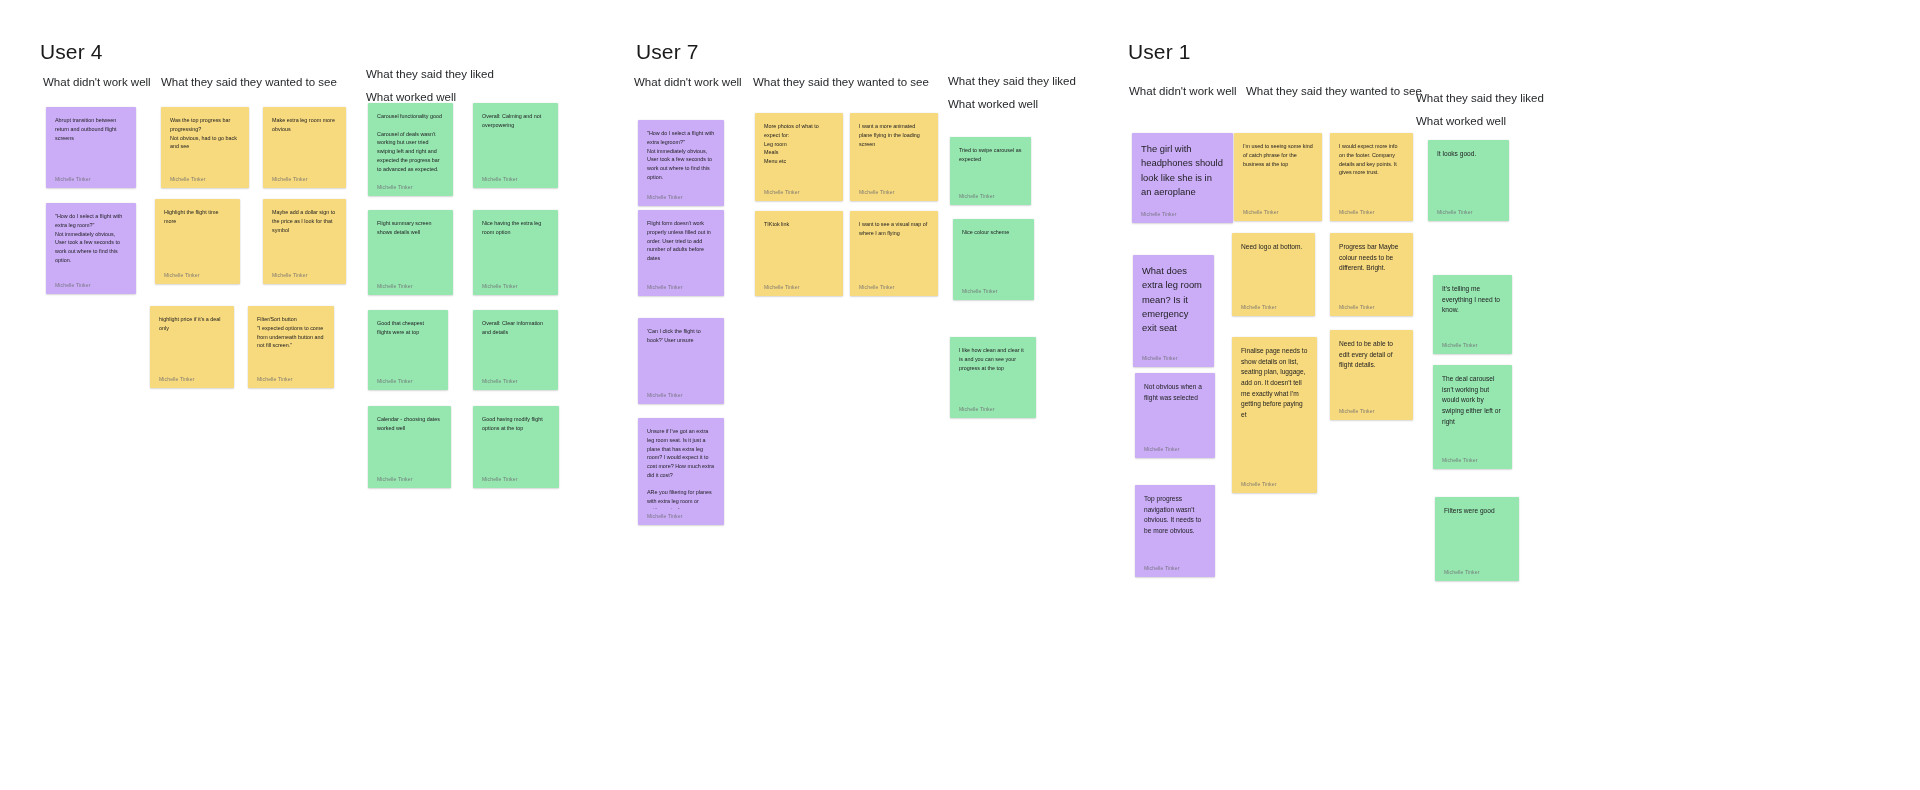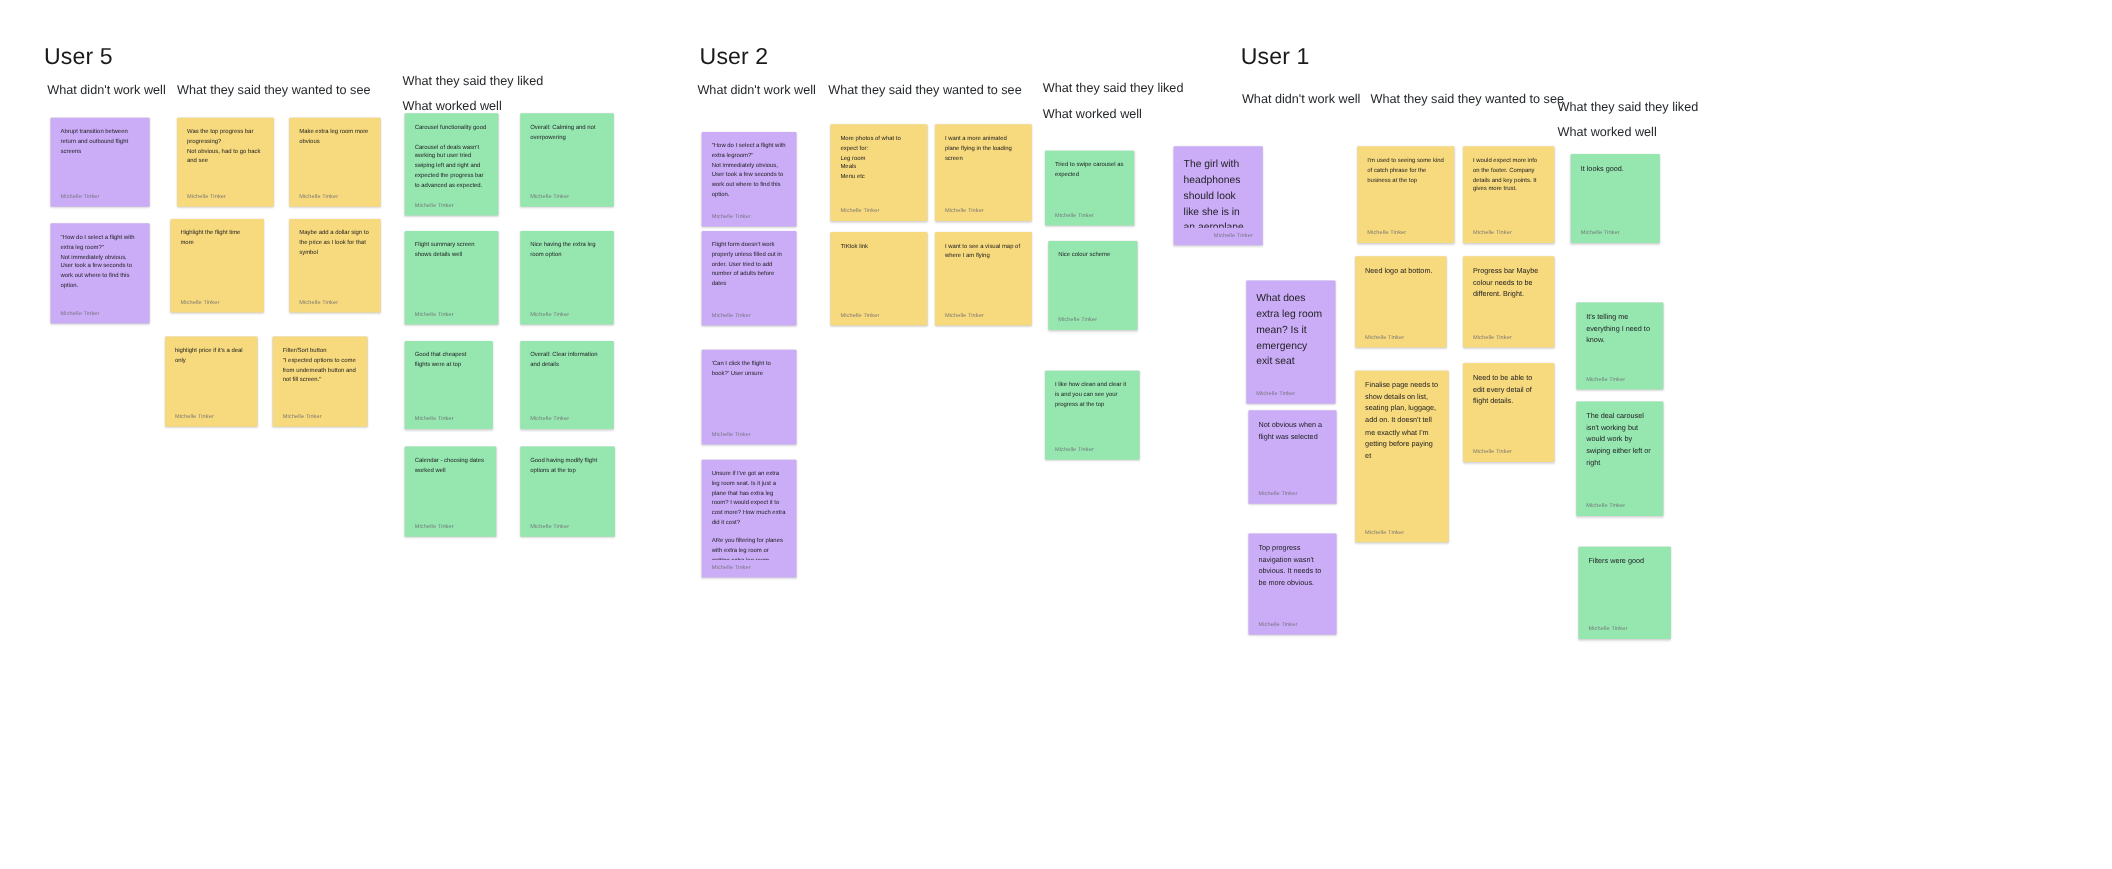--- a/index.html
+++ b/index.html
@@ -59,21 +59,21 @@
   .green  { background: #96e6b0; }
 
   .fs-xs  { font-size: 5.4px;  line-height: 1.62; }
   .fs-md  { font-size: 6.6px;  line-height: 1.62; }
   .fs-lg  { font-size: 9.4px;  line-height: 1.52; }
 </style>
 </head>
 <body>
 
 <div id="board">
-    <div class="user-title" style="left: 40px; top: 40px;">User 5</div>
+    <div class="user-title" style="left: 40px; top: 40px;">User 4</div>
     <div class="col-heading" style="left: 43px; top: 74px;">
       <div style="margin-bottom: 6px;">What didn't work well</div>
     </div>
     <div class="col-heading" style="left: 161px; top: 74px;">
       <div style="margin-bottom: 6px;">What they said they wanted to see</div>
     </div>
     <div class="col-heading" style="left: 366px; top: 66px;">
       <div style="margin-bottom: 6px;">What they said they liked</div>
       <div style="margin-bottom: 6px;">What worked well</div>
     </div>
@@ -139,21 +139,21 @@
       <div class="author">Michelle Tinker</div>
     </div>
     <div class="note green" style="left: 368px; top: 406px; width: 83px; height: 82px;">
       <div class="body fs-xs">Calendar - choosing dates worked well</div>
       <div class="author">Michelle Tinker</div>
     </div>
     <div class="note green" style="left: 473px; top: 406px; width: 86px; height: 82px;">
       <div class="body fs-xs">Good having modify flight options at the top</div>
       <div class="author">Michelle Tinker</div>
     </div>
-    <div class="user-title" style="left: 636px; top: 40px;">User 2</div>
+    <div class="user-title" style="left: 636px; top: 40px;">User 7</div>
     <div class="col-heading" style="left: 634px; top: 74px;">
       <div style="margin-bottom: 6px;">What didn't work well</div>
     </div>
     <div class="col-heading" style="left: 753px; top: 74px;">
       <div style="margin-bottom: 6px;">What they said they wanted to see</div>
     </div>
     <div class="col-heading" style="left: 948px; top: 73px;">
       <div style="margin-bottom: 6px;">What they said they liked</div>
       <div style="margin-bottom: 6px;">What worked well</div>
     </div>
@@ -211,21 +211,21 @@
     <div class="col-heading" style="left: 1129px; top: 83px;">
       <div style="margin-bottom: 6px;">What didn't work well</div>
     </div>
     <div class="col-heading" style="left: 1246px; top: 83px;">
       <div style="margin-bottom: 6px;">What they said they wanted to see</div>
     </div>
     <div class="col-heading" style="left: 1416px; top: 90px;">
       <div style="margin-bottom: 6px;">What they said they liked</div>
       <div style="margin-bottom: 6px;">What worked well</div>
     </div>
-    <div class="note purple" style="left: 1067px; top: 133px; width: 81px; height: 90px; align-items: flex-end;">
+    <div class="note purple" style="left: 1132px; top: 133px; width: 101px; height: 90px;">
       <div class="body fs-lg">The girl with headphones should look like she is in an aeroplane</div>
       <div class="author">Michelle Tinker</div>
     </div>
     <div class="note purple" style="left: 1133px; top: 255px; width: 81px; height: 112px;">
       <div class="body fs-lg">What does extra leg room mean? Is it emergency exit seat</div>
       <div class="author">Michelle Tinker</div>
     </div>
     <div class="note purple" style="left: 1135px; top: 373px; width: 80px; height: 85px;">
       <div class="body fs-md">Not obvious when a flight was selected</div>
       <div class="author">Michelle Tinker</div>

